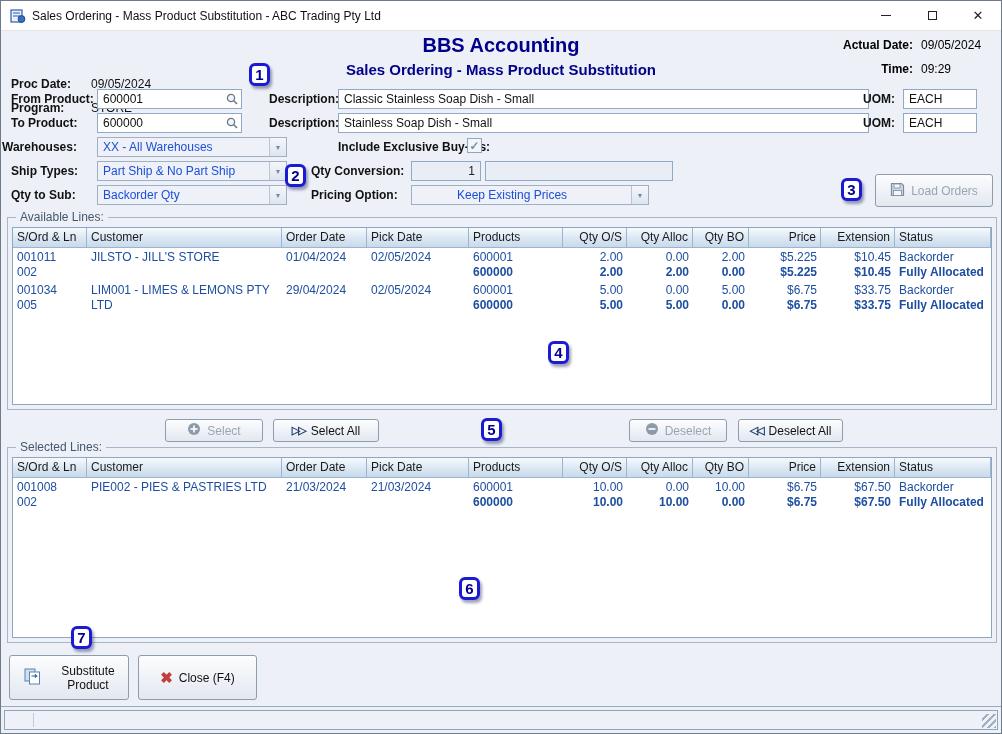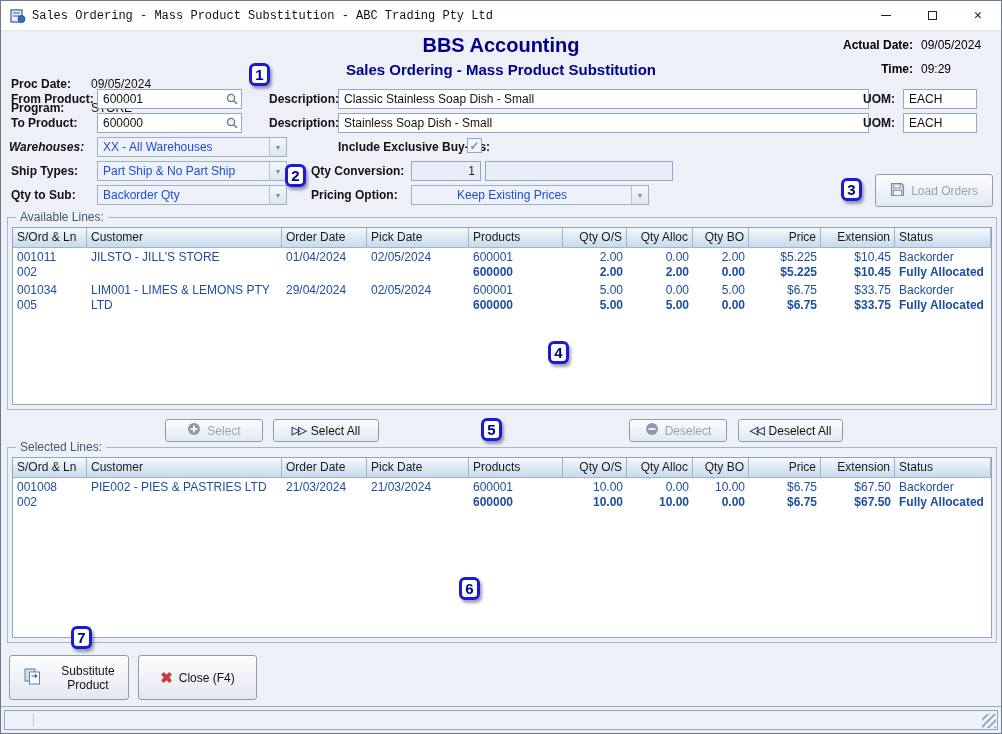--- a/index.html
+++ b/index.html
@@ -4,21 +4,21 @@
 <style>
   * { margin:0; padding:0; box-sizing:border-box; }
   html,body { width:1002px; height:734px; font-family:"Liberation Sans", sans-serif; }
   body { background:#9aa5b5; }
 
   .window { position:relative; width:1002px; height:734px; background:#edf0f7;
             border:1px solid #6e7b8a; overflow:hidden; }
 
   
   .titlebar { position:absolute; top:0; left:0; right:0; height:30px; background:#ffffff;
-              border-bottom:1px solid #e3e3e3; display:flex; align-items:center;font-family:Liberation Mono, monospace; }
+              border-bottom:1px solid #e3e3e3; display:flex; align-items:center; }
   .appicon { margin:0 6px 0 8px; width:17px; height:17px; display:flex; }
   .title { font-size:12px; color:#111; }
   .wincontrols { margin-left:auto; display:flex; height:100%; }
   .winbtn { width:46px; height:100%; display:flex; align-items:center; justify-content:center; cursor:default; }
   .glyph-min { width:10px; border-top:1px solid #222; height:0; display:block; }
   .glyph-max { width:9px; height:9px; border:1px solid #222; display:block; }
   .glyph-close { font-size:13px; color:#222; line-height:1; }
 
   
   .content { position:absolute; top:30px; left:0; right:0; bottom:0; }
@@ -173,21 +173,21 @@
     </div>
     <div class="flabel" style="left:268px; top:85px;">Description:</div>
     <div class="field" style="left:337px; top:82px; width:531px;">
       <input class="tbx" value="Stainless Soap Dish - Small" style="">
     </div>
     <div class="flabel" style="left:862px; top:85px;">UOM:</div>
     <div class="field" style="left:902px; top:82px; width:74px;">
       <input class="tbx" value="EACH" style="">
     </div>
 
-    <div class="flabel" style="left:8px; top:109px;font-style:italic;">Warehouses:</div>
+    <div class="flabel" style="left:1px; top:109px;">Warehouses:</div>
     <div class="combo" style="left:96px; top:106px; width:190px;">
       <span class="ctext">XX - All Warehouses</span>
       <span class="carrow">▼</span>
     </div>
     <div class="flabel" style="left:337px; top:109px;">Include Exclusive Buy-Ins:</div>
     <div class="checkbox" style="left:466px; top:107px;">
       <span class="mark">✓</span>
     </div>
 
     <div class="flabel" style="left:10px; top:133px;">Ship Types:</div>

